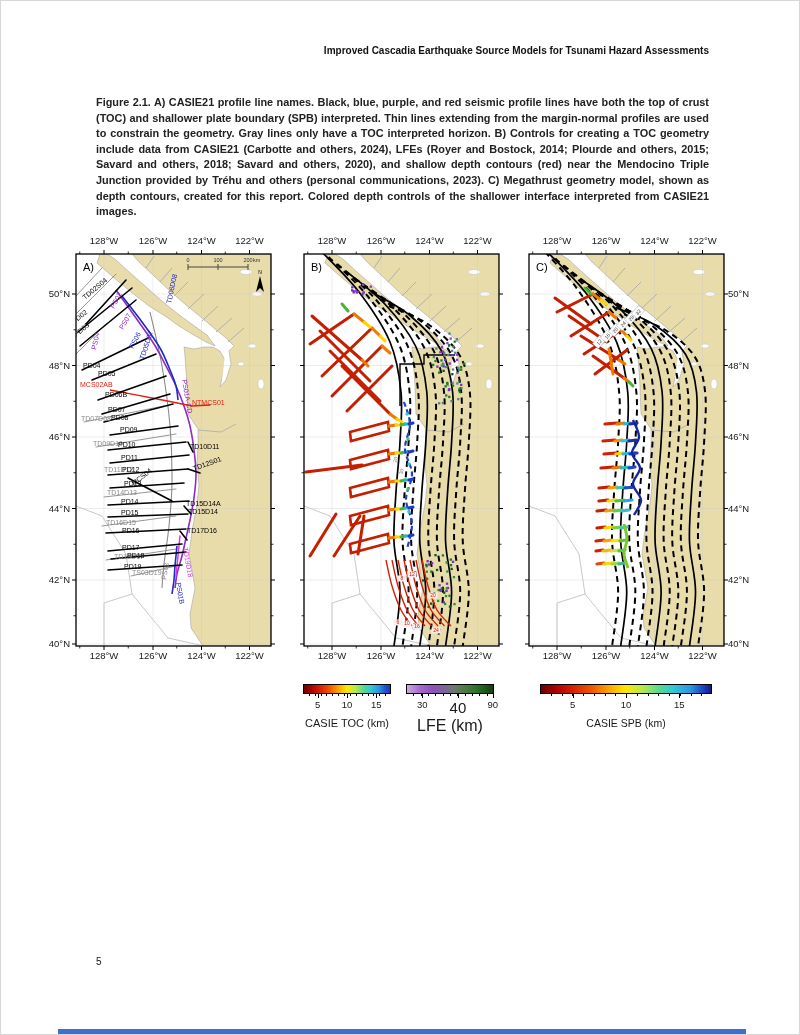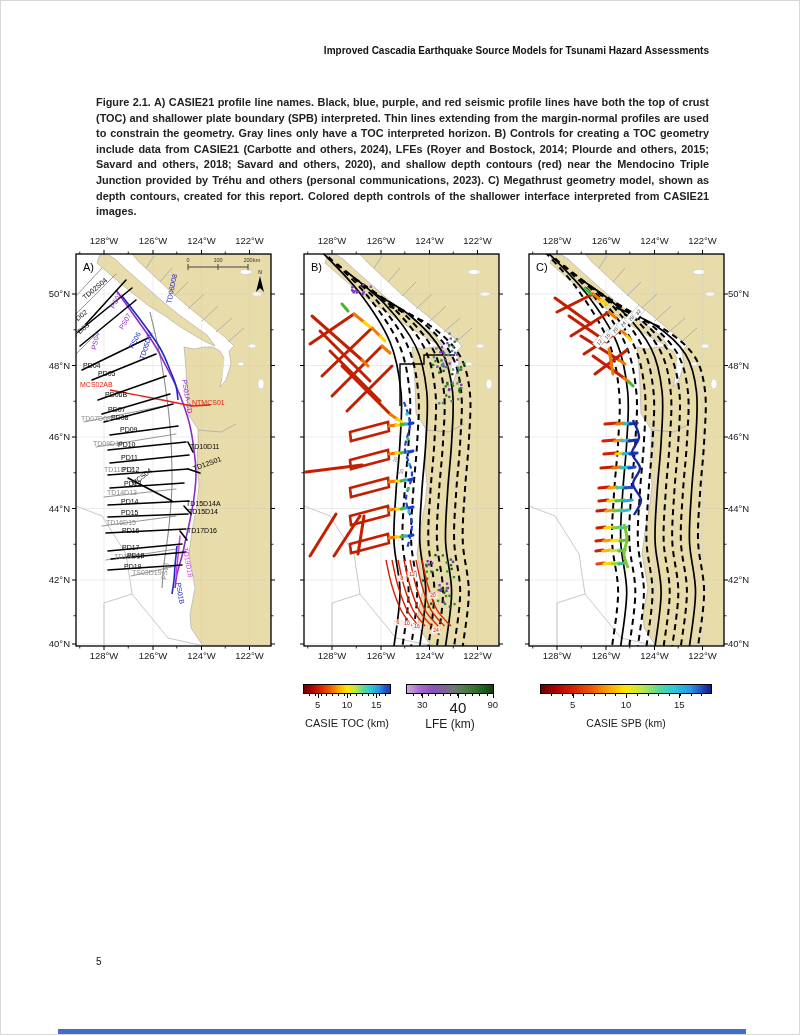--- a/index.html
+++ b/index.html
@@ -730,21 +730,21 @@
       <div style="position: absolute; left: 463.667px; top: 463px; width: 1px; height: 2px; background: rgb(0, 0, 0);"></div>
       <div style="position: absolute; left: 471px; top: 463px; width: 1px; height: 2px; background: rgb(0, 0, 0);"></div>
       <div style="position: absolute; left: 478.333px; top: 463px; width: 1px; height: 2px; background: rgb(0, 0, 0);"></div>
       <div style="position: absolute; left: 485.667px; top: 463px; width: 1px; height: 2px; background: rgb(0, 0, 0);"></div>
       <div style="position: absolute; left: 421.28px; top: 463px; width: 1px; height: 3.5px; background: rgb(0, 0, 0);"></div>
       <div style="position: absolute; left: 421.28px; top: 468px; font-size: 9.5px; transform: translateX(-50%);">30</div>
       <div style="position: absolute; left: 456.92px; top: 463px; width: 1px; height: 3.5px; background: rgb(0, 0, 0);"></div>
       <div style="position: absolute; left: 456.92px; top: 468px; font-size: 15px; transform: translateX(-50%);">40</div>
       <div style="position: absolute; left: 491.68px; top: 463px; width: 1px; height: 3.5px; background: rgb(0, 0, 0);"></div>
       <div style="position: absolute; left: 491.68px; top: 468px; font-size: 9.5px; transform: translateX(-50%);">90</div>
-      <div style="position: absolute; left: 449px; top: 486px; font-size: 12px; transform: translateX(-50%); white-space: nowrap;">LFE (km)</div>
+      <div style="position: absolute; left: 449px; top: 486px; font-size: 16px; transform: translateX(-50%); white-space: nowrap;">LFE (km)</div>
       <div class="cb-bar" style="position: absolute; left: 539px; top: 453px; width: 172px; height: 10px; border: 1px solid rgb(0, 0, 0); box-sizing: border-box; background: linear-gradient(90deg, rgb(107, 0, 0) 0%, rgb(168, 0, 0) 8%, rgb(212, 30, 0) 18%, rgb(240, 88, 0) 30%, rgb(252, 166, 0) 40%, rgb(255, 232, 0) 50%, rgb(180, 232, 74) 60%, rgb(82, 216, 154) 70%, rgb(46, 200, 216) 78%, rgb(42, 150, 224) 88%, rgb(28, 60, 184) 96%, rgb(16, 28, 134) 100%);"></div>
       <div style="position: absolute; left: 549.75px; top: 463px; width: 1px; height: 2px; background: rgb(0, 0, 0);"></div>
       <div style="position: absolute; left: 560.5px; top: 463px; width: 1px; height: 2px; background: rgb(0, 0, 0);"></div>
       <div style="position: absolute; left: 571.25px; top: 463px; width: 1px; height: 2px; background: rgb(0, 0, 0);"></div>
       <div style="position: absolute; left: 582px; top: 463px; width: 1px; height: 2px; background: rgb(0, 0, 0);"></div>
       <div style="position: absolute; left: 592.75px; top: 463px; width: 1px; height: 2px; background: rgb(0, 0, 0);"></div>
       <div style="position: absolute; left: 603.5px; top: 463px; width: 1px; height: 2px; background: rgb(0, 0, 0);"></div>
       <div style="position: absolute; left: 614.25px; top: 463px; width: 1px; height: 2px; background: rgb(0, 0, 0);"></div>
       <div style="position: absolute; left: 625px; top: 463px; width: 1px; height: 2px; background: rgb(0, 0, 0);"></div>
       <div style="position: absolute; left: 635.75px; top: 463px; width: 1px; height: 2px; background: rgb(0, 0, 0);"></div>

